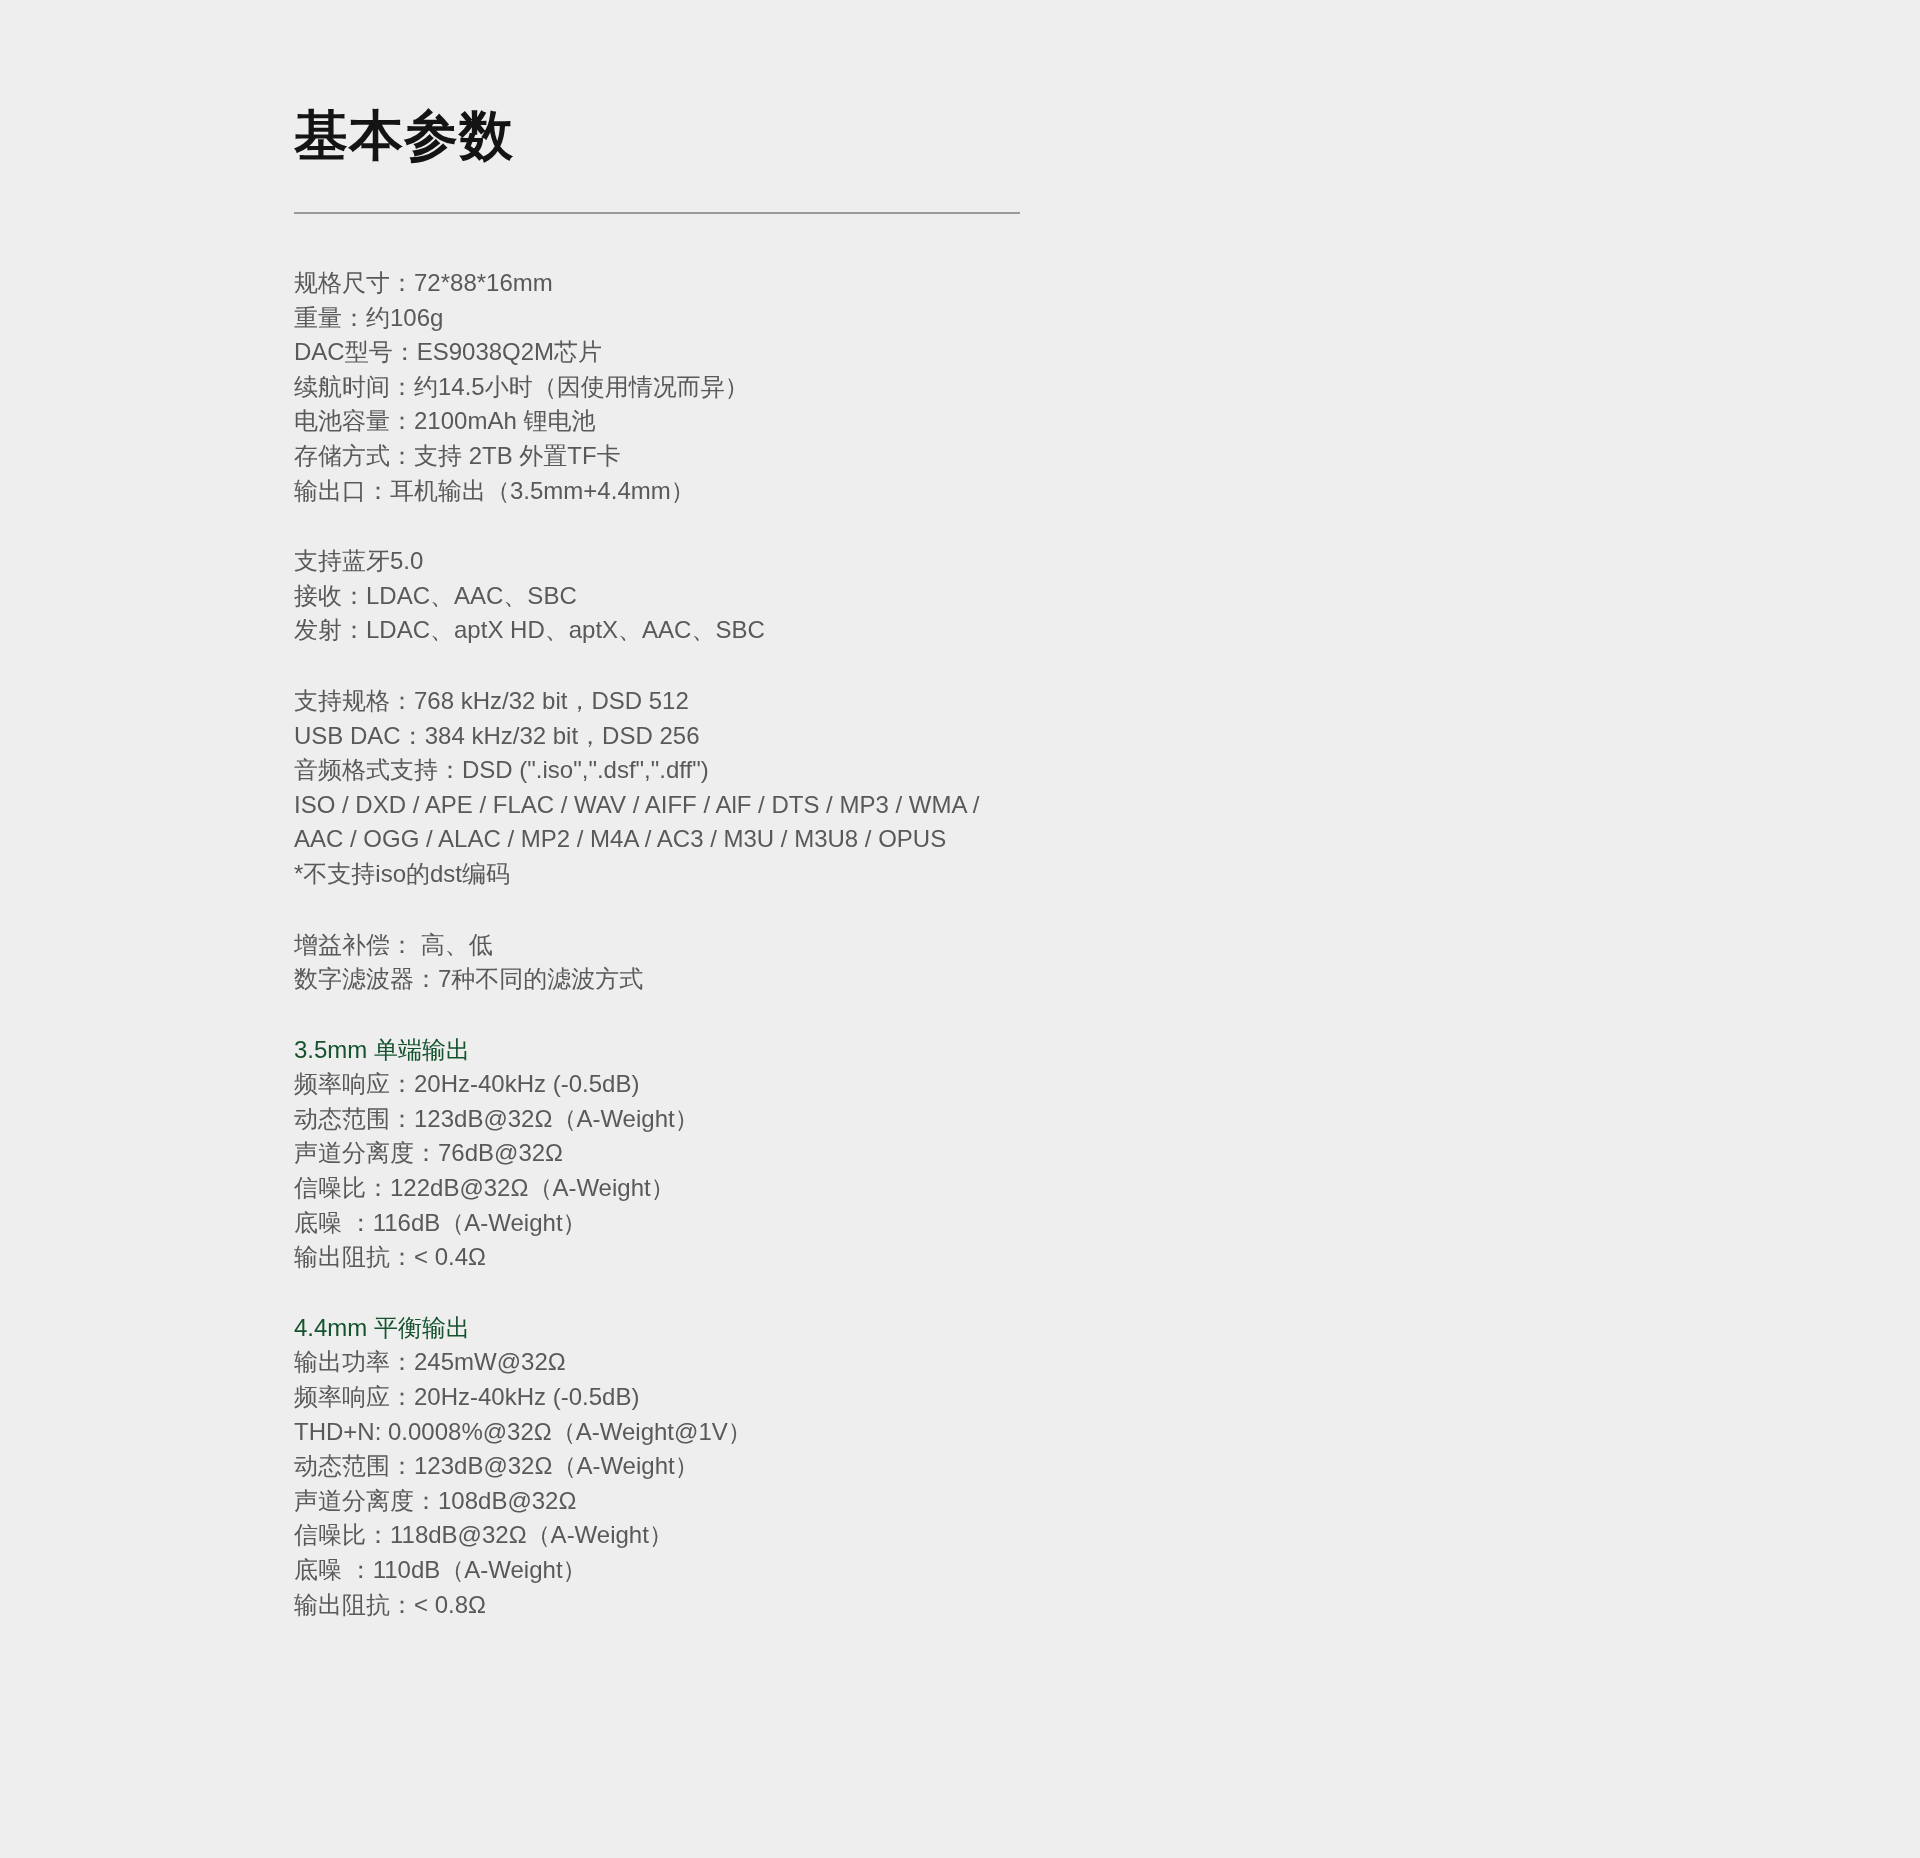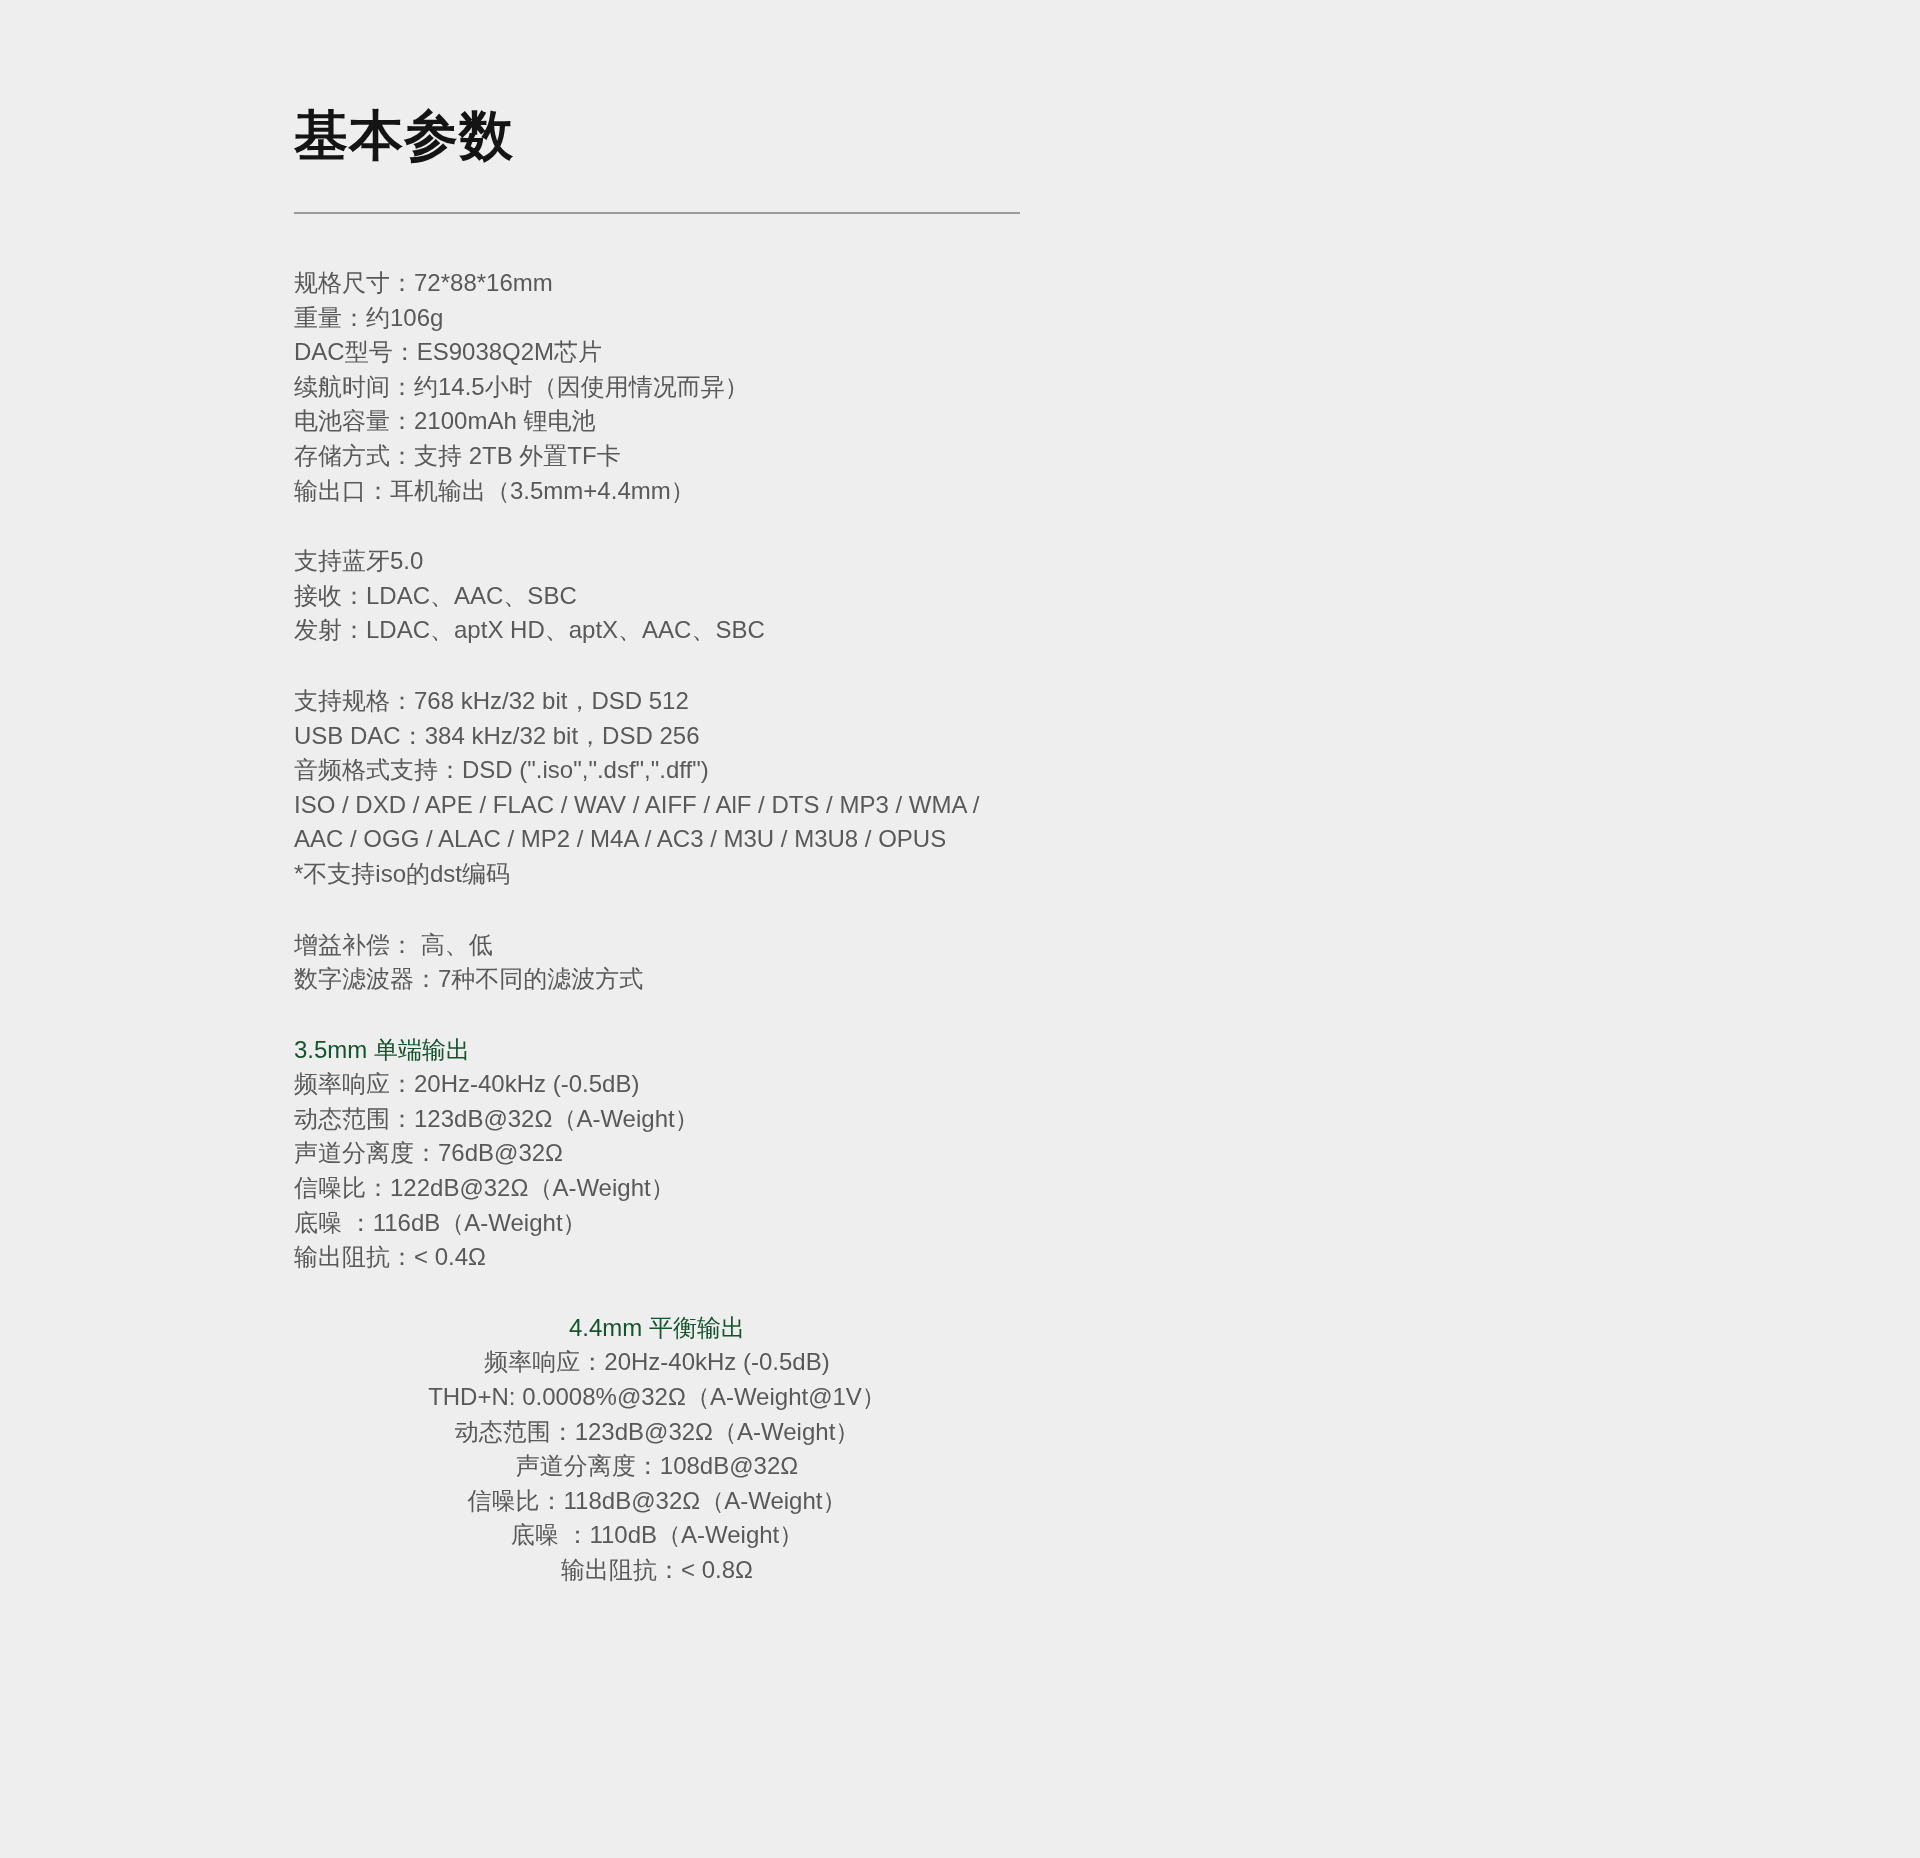--- a/index.html
+++ b/index.html
@@ -38,21 +38,20 @@
     margin-top: 52px;
     font-size: 24px;
     line-height: 34.6px;
     color: #595959;
   }
   .block {
     margin: 0 0 36px 0;
   }
   .block:last-child {
     margin-bottom: 8px;
-    text-align: center;
   }
   .block-heading {
     font-weight: normal;
     color: #14532d;
   }
   .line {
     white-space: normal;
   }
 </style>
 </head>
@@ -100,20 +99,21 @@
       <div class="line">频率响应：20Hz-40kHz (-0.5dB)</div>
       <div class="line">动态范围：123dB@32Ω（A-Weight）</div>
       <div class="line">声道分离度：76dB@32Ω</div>
       <div class="line">信噪比：122dB@32Ω（A-Weight）</div>
       <div class="line">底噪 ：116dB（A-Weight）</div>
       <div class="line">输出阻抗：&lt; 0.4Ω</div>
     </div>
 
     <div class="block">
       <div class="block-heading">4.4mm 平衡输出</div>
+      <div class="line">输出功率：245mW@32Ω</div>
       <div class="line">频率响应：20Hz-40kHz (-0.5dB)</div>
       <div class="line">THD+N: 0.0008%@32Ω（A-Weight@1V）</div>
       <div class="line">动态范围：123dB@32Ω（A-Weight）</div>
       <div class="line">声道分离度：108dB@32Ω</div>
       <div class="line">信噪比：118dB@32Ω（A-Weight）</div>
       <div class="line">底噪 ：110dB（A-Weight）</div>
       <div class="line">输出阻抗：&lt; 0.8Ω</div>
     </div>
 
   </div>

